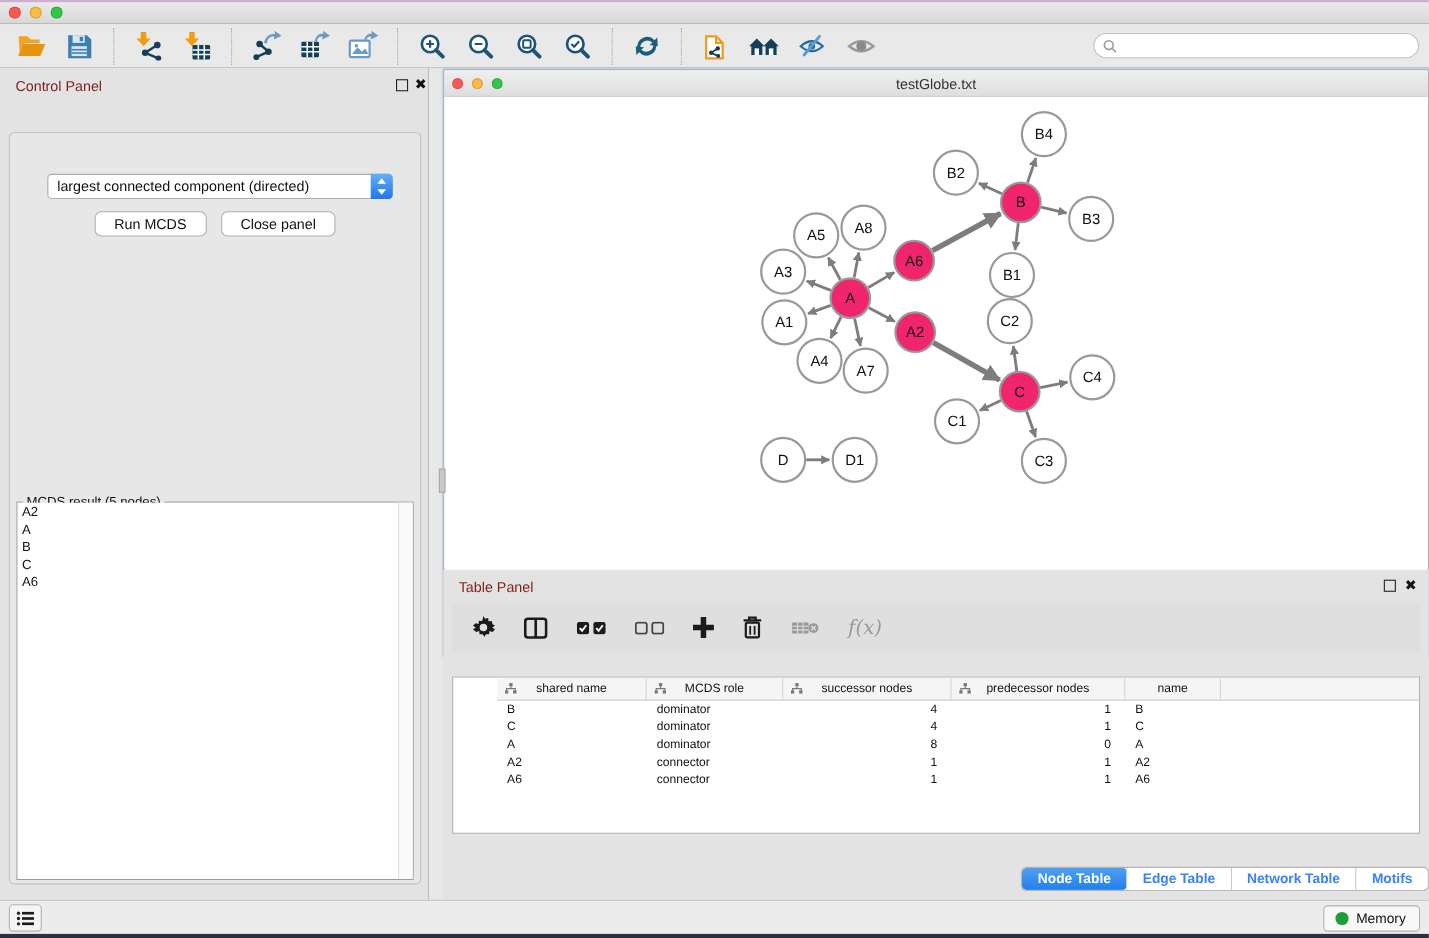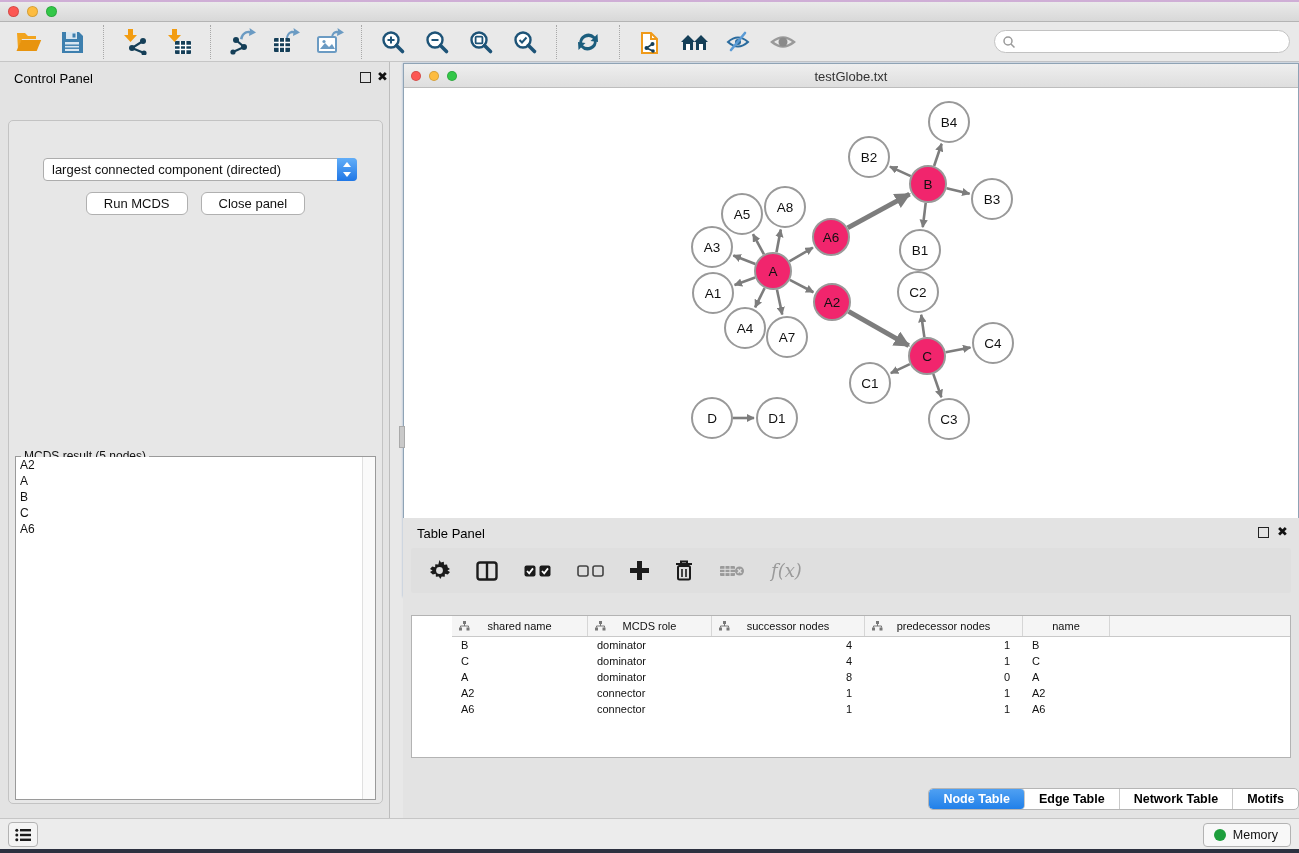--- a/index.html
+++ b/index.html
@@ -26,21 +26,21 @@
   .tb-btn { width:44px; height:34px; display:flex; align-items:center; justify-content:center; cursor:pointer; }
   .tb-btn svg { display:block; }
   .searchbox { position:absolute; right:9px; top:8px; width:296px; height:23px; background:#fff;
     border:1px solid #c2c2c2; border-radius:12px; display:flex; align-items:center; padding-left:7px; }
   .searchbox input { border:none; outline:none; flex:1; font-size:12px; background:transparent; height:18px; }
 
   
   .control-panel { position:absolute; left:0; top:62px; width:390px; height:756px;
     background:#e3e3e3; border-right:1px solid #bdbdbd; }
   .panel-titlerow { position:absolute; left:0; top:0; width:100%; height:30px; }
-  .panel-title { position:absolute; left:14px; top:9px; font-size:13px; color:#000000;text-align:center; }
+  .panel-title { position:absolute; left:14px; top:9px; font-size:13px; color:#7f1d1d;text-align:center; }
   .panel-float { position:absolute; width:11px; height:11px; border:1.5px solid #222; top:10px; cursor:pointer; }
   .panel-close { position:absolute; top:7px; font-size:13px; font-weight:bold; color:#111; cursor:pointer; }
   .control-panel .panel-float { left:360px; } .control-panel .panel-close { left:377px; }
 
   .seg-tabs { position:absolute; top:34px; left:50%; transform:translateX(-50%); display:flex;
     background:#fff; border:1px solid #b2b2b2; border-radius:4px; height:22px; overflow:hidden; }
   .seg-tab { padding:0 16px; font-size:13px; font-weight:bold; color:#222; display:flex; align-items:center;
     border-right:1px solid #c9c9c9; cursor:pointer; background:#fff; }
   .seg-tab:last-child { border-right:none; }
   .seg-tab.active { background:linear-gradient(#5fabf7,#1e7ce8); color:#fff; border-radius:3px; }
@@ -98,21 +98,21 @@
   .tbl-hcell { position:relative; display:flex; align-items:center; justify-content:center;
     font-size:11px; color:#111; border-right:1px solid #d6d6d6; cursor:pointer; }
   .tbl-hcell .hicon { position:absolute; left:7px; top:5px; }
   .tbl-row { display:flex; height:16px; cursor:default; }
   .tbl-cell { font-size:11px; color:#111; line-height:16px; overflow:hidden; white-space:nowrap; }
   .tbl-cell.left { text-align:left; padding-left:9px; }
   .tbl-cell.right { text-align:right; padding-right:13px; }
 
   .tbl-tabs-row { position:absolute; left:0; right:0; top:270px; display:flex; justify-content:flex-end; }
   .tbl-tabs { display:flex; background:#fff; border:1px solid #b5b5b5; border-radius:5px; height:22px; overflow:hidden; }
-  .tbl-tab { padding:0 14px; font-size:12.5px; font-weight:bold; color:#000000; display:flex; align-items:center;
+  .tbl-tab { padding:0 14px; font-size:12.5px; font-weight:bold; color:#3b82f6; display:flex; align-items:center;
     border-right:1px solid #c9c9c9; cursor:pointer; }
   .tbl-tab:last-child { border-right:none; }
   .tbl-tab.active { background:linear-gradient(#4fa0f2,#2180e9); color:#fff; border-radius:4px; }
 
   
   .statusbar { position:absolute; left:0; top:818px; width:1299px; height:31px;
     background:#ececec; border-top:1px solid #c6c6c6; }
   .list-btn { position:absolute; left:8px; top:3px; width:30px; height:25px; background:#f4f4f4;
     border:1px solid #b3b3b3; border-radius:4px; display:flex; align-items:center; justify-content:center; cursor:pointer; }
   .memory-btn { position:absolute; right:8px; top:4px; height:24px; padding:0 12px 0 10px; background:#f8f8f8;

